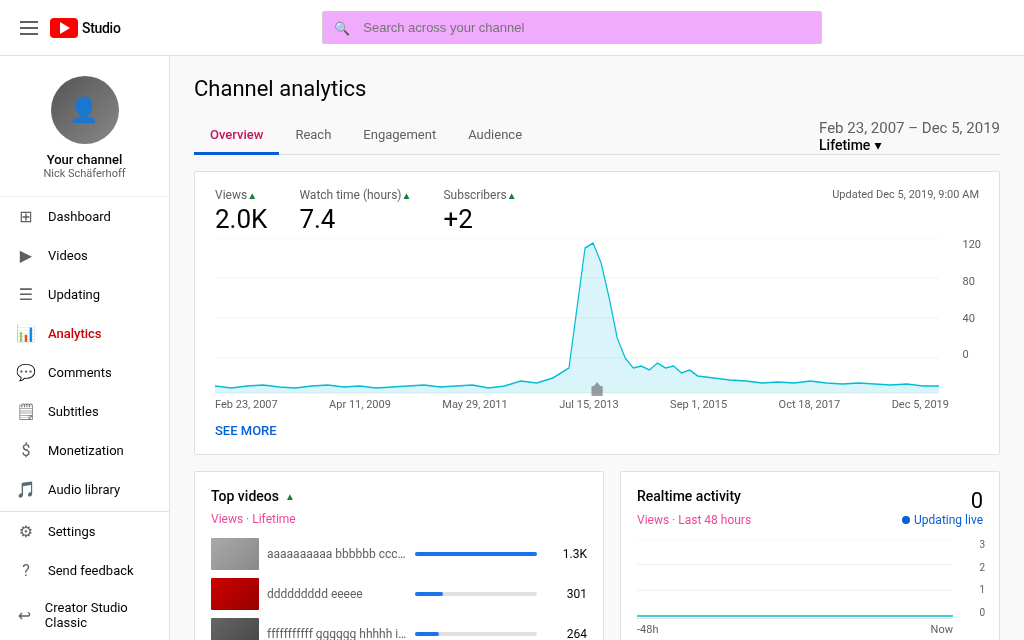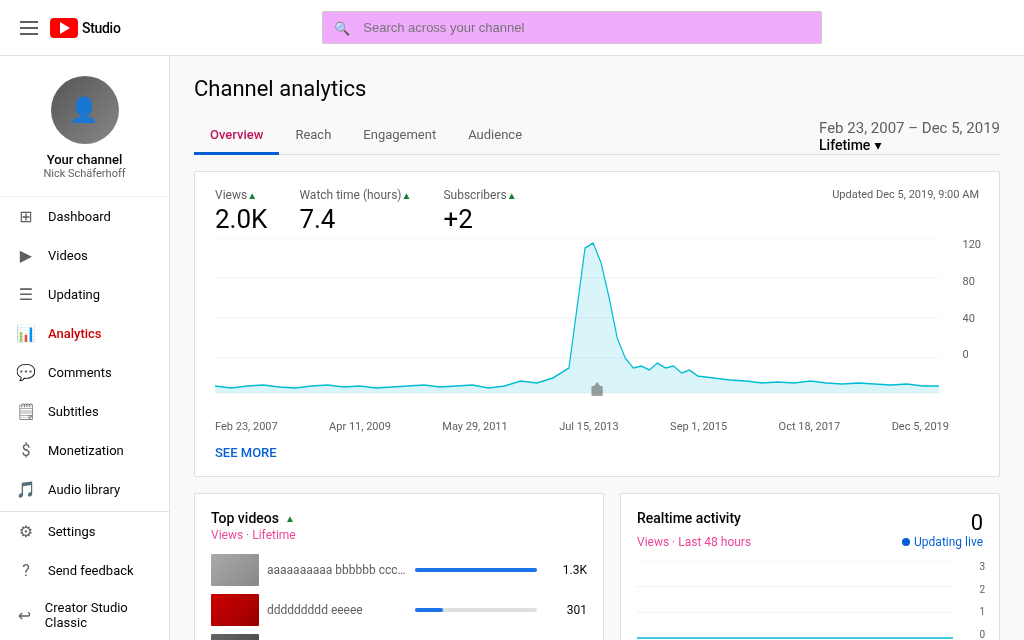--- a/index.html
+++ b/index.html
@@ -52,27 +52,27 @@
     .stats-row { display: flex; align-items: flex-start; gap: 32px; margin-bottom: 4px; }
     .stat-item { display: flex; flex-direction: column; }
     .stat-label { font-size: 12px; color: #606060; display: flex; align-items: center; }
     .stat-value { font-size: 26px; font-weight: 400; color: #030303; margin-top: 2px; }
     .trend-up { color: #188038; font-size: 10px; }
     .updated-text { font-size: 11px; color: #606060; text-align: right; flex: 1; }
 
     
     .chart-area { position: relative; height: 160px; margin-top: 4px; }
     .chart-svg { width: 100%; height: 100%; }
-    .chart-x-labels { display: flex; justify-content: space-between; font-size: 11px; color: #606060; margin-top: 22px; padding: 0 30px 0 0; }
+    .chart-x-labels { display: flex; justify-content: space-between; font-size: 11px; color: #606060; margin-top: 0; padding: 0 30px 0 0; }
     .see-more { color: #065fd4; font-size: 13px; font-weight: 500; cursor: pointer; margin-top: 12px; display: inline-block; }
 
     
     .bottom-row { display: flex; gap: 16px; margin-top: 16px; }
     .bottom-card { background: #fff; border: 1px solid #e0e0e0; border-radius: 2px; padding: 16px; flex: 1; }
-    .card-title { font-size: 14px; font-weight: 500; margin-bottom: 2px; display: flex; align-items: center; gap: 6px; }
+    .card-title { font-size: 14px; font-weight: 500; margin-bottom: 8px; display: flex; align-items: center; gap: 6px; }
     .card-subtitle { font-size: 12px; color: #ec4899; margin-bottom: 12px; }
     .video-list { display: flex; flex-direction: column; gap: 8px; }
     .video-item { display: flex; align-items: center; gap: 8px; }
     .video-thumb { width: 48px; height: 32px; background: #ccc; border-radius: 1px; flex-shrink: 0; }
     .thumb1 { background: linear-gradient(135deg, #aaa, #888); }
     .thumb2 { background: linear-gradient(135deg, #c00, #900); }
     .thumb3 { background: linear-gradient(135deg, #666, #444); }
     .video-title-text { flex: 1; font-size: 12px; color: #606060; overflow: hidden; white-space: nowrap; text-overflow: ellipsis; max-width: 140px; }
     .video-bar-wrap { flex: 1; display: flex; align-items: center; gap: 20px; }
     .video-bar-bg { flex: 1; height: 4px; background: #e0e0e0; border-radius: 2px; }

